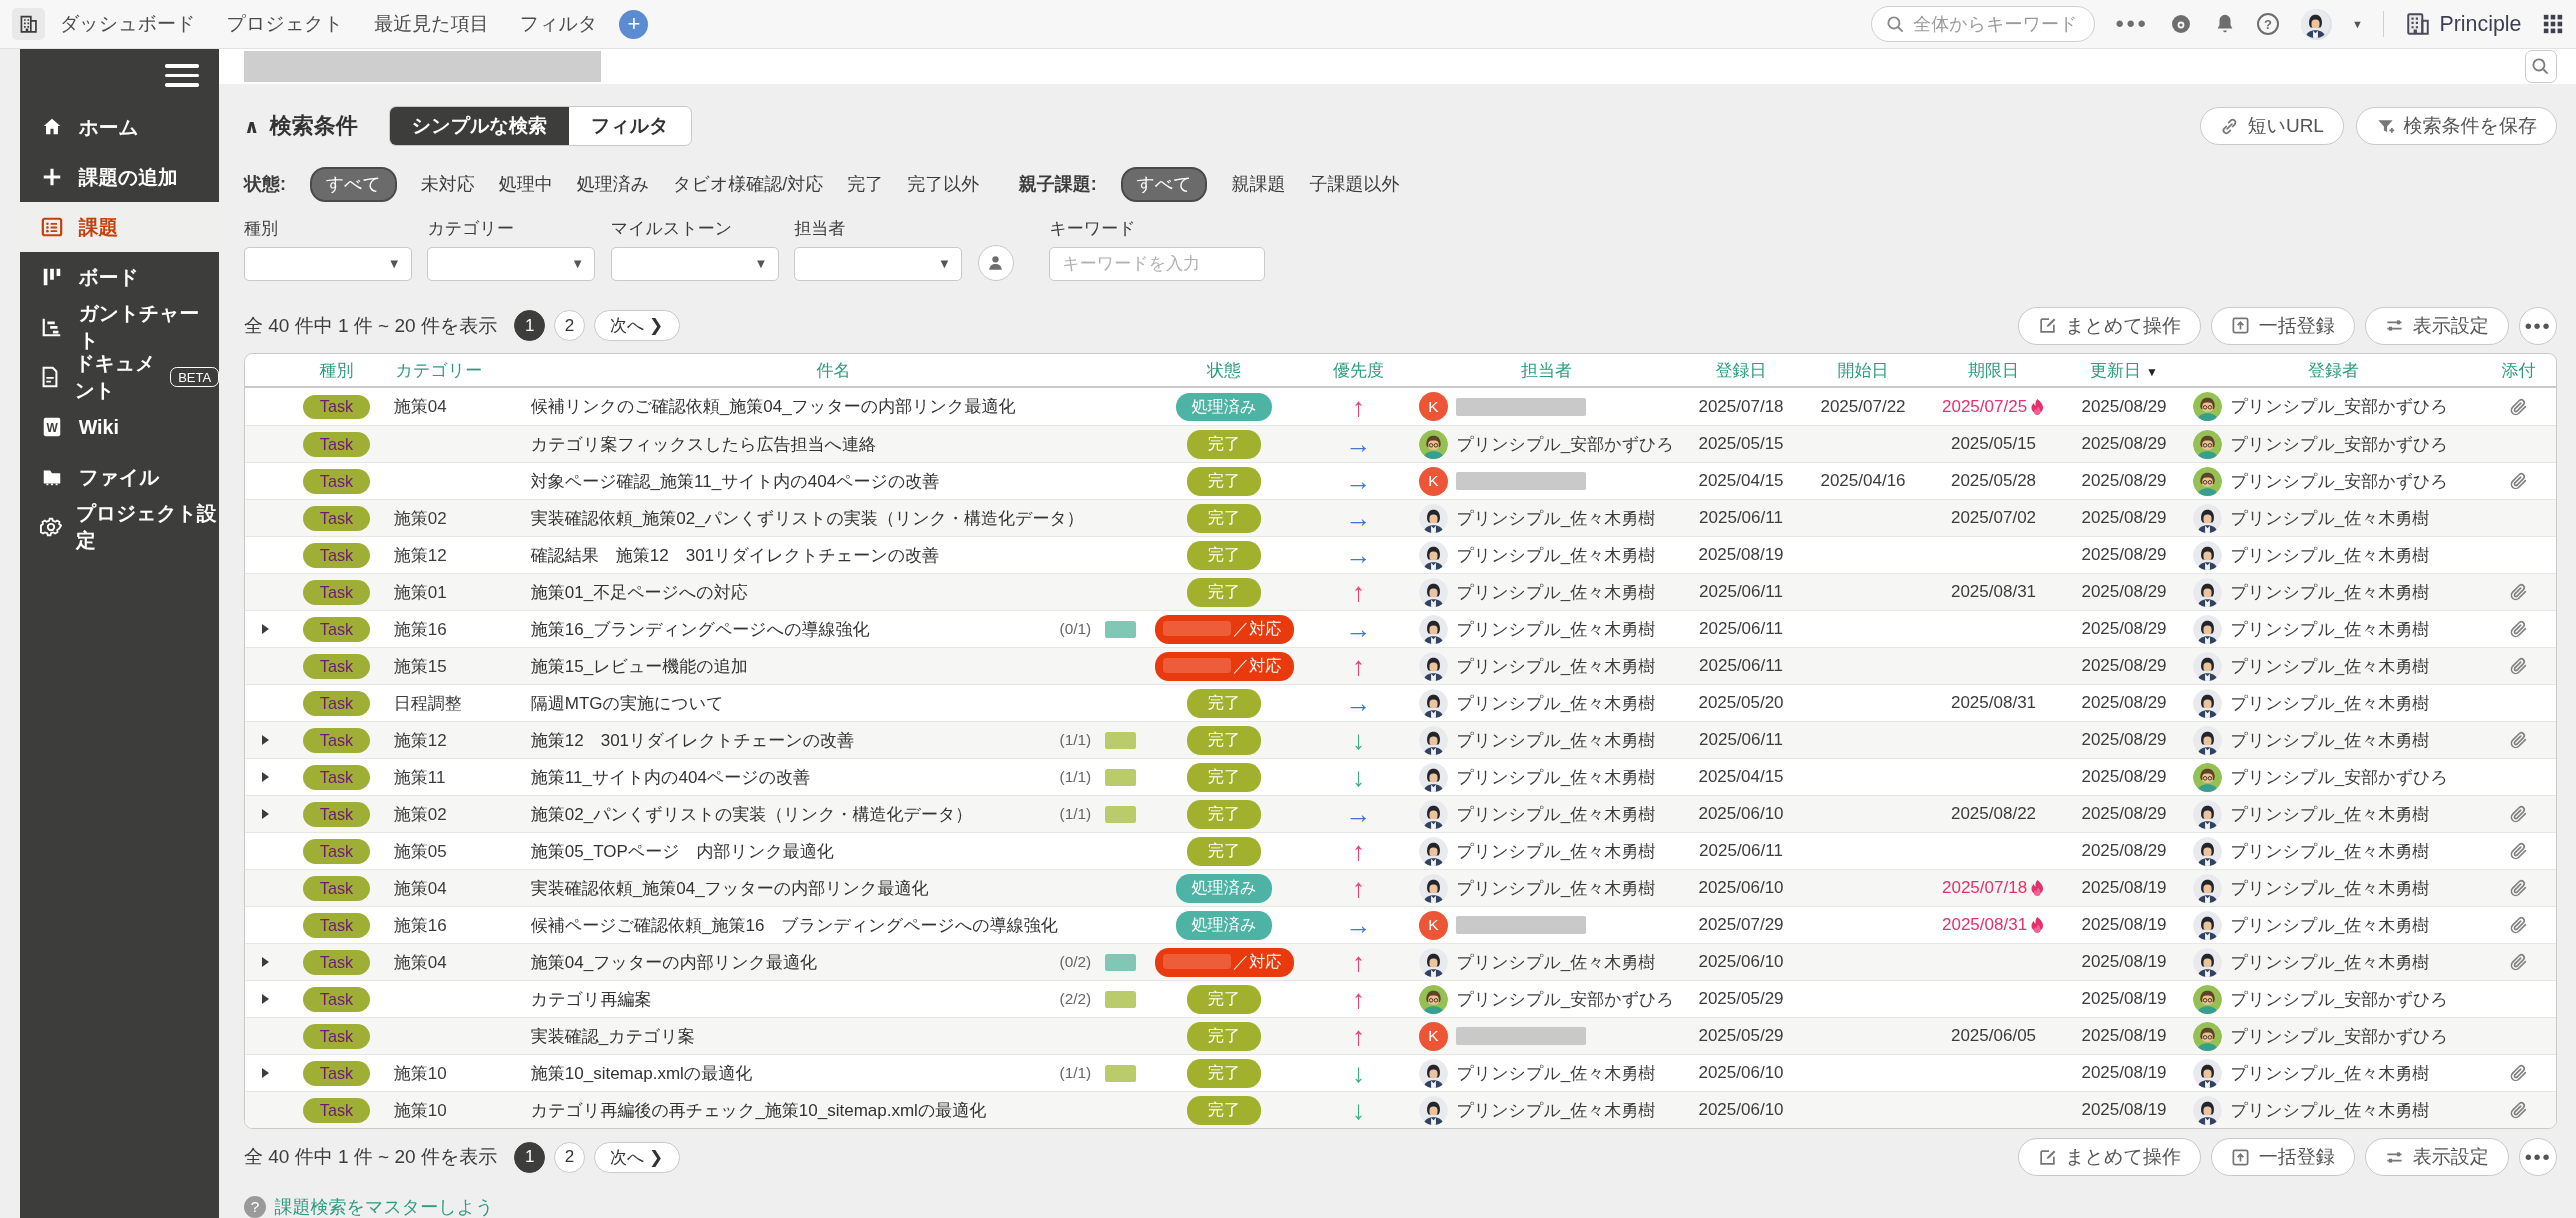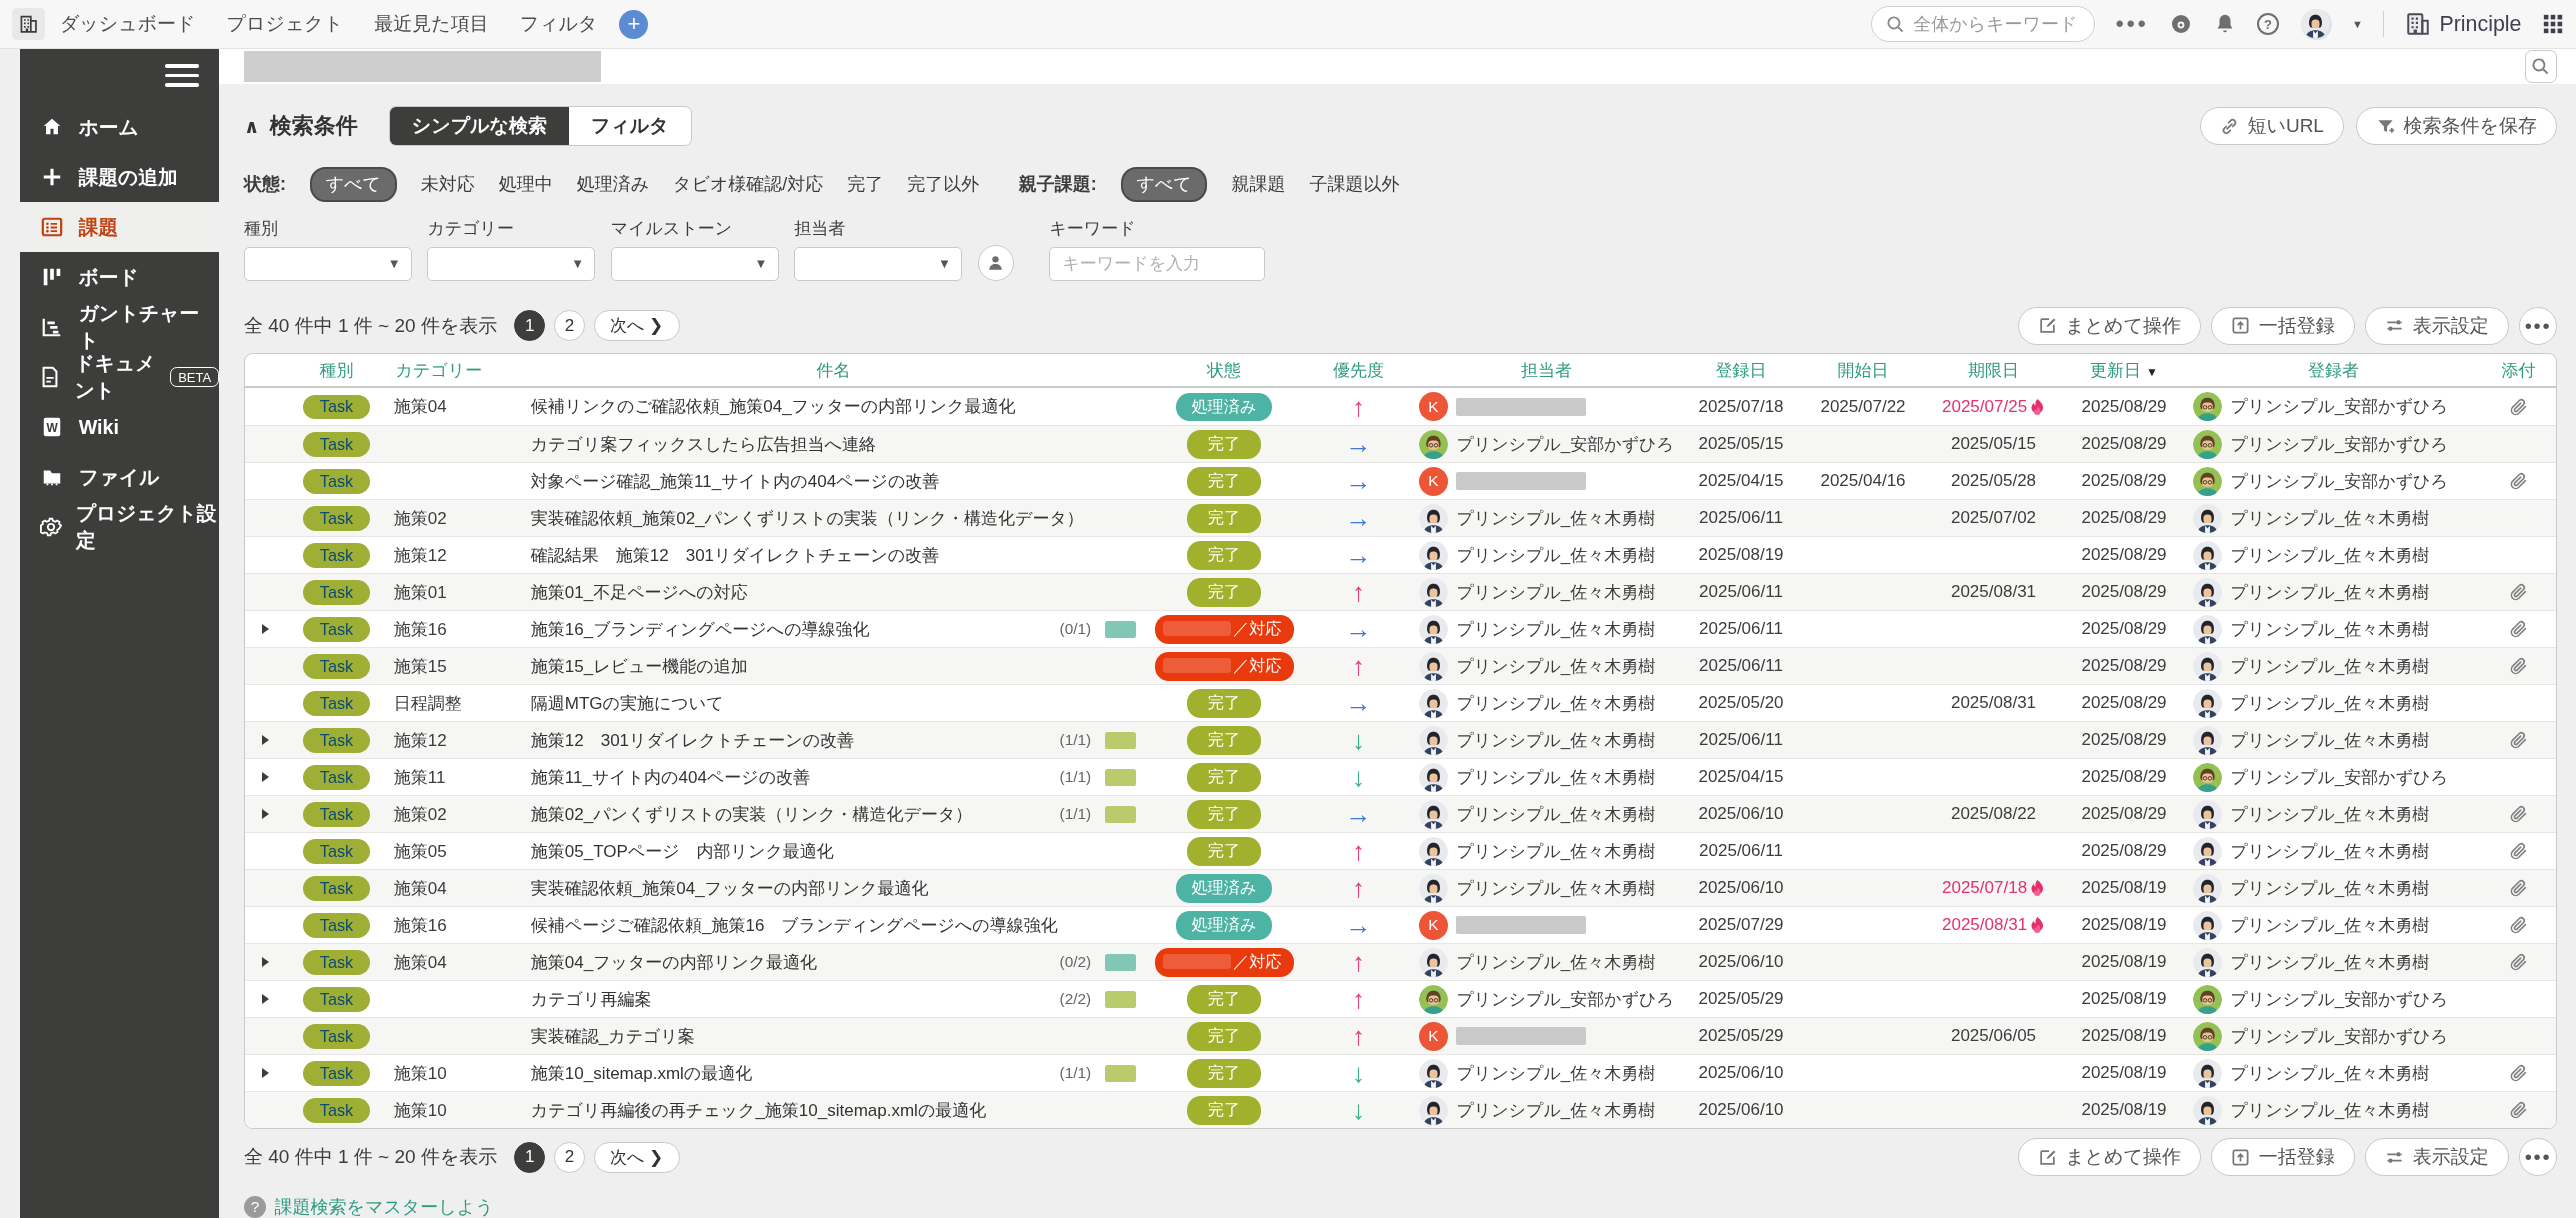--- a/index.html
+++ b/index.html
@@ -98,21 +98,21 @@
   .thead .hc.left { text-align:left; padding-left:8.6px; }
   .sortmark { color:#222; font-size:12px; margin-left:5.1px; }
   .tbody .trow { height:37px; border-top:0.9px solid #e6e6e5; cursor:pointer; }
   .tbody .trow:first-child { border-top:none; }
   .tbody .trow:nth-child(even) { background:#f6f6f5; }
   .c { padding:0 6.8px; overflow:hidden; white-space:nowrap; }
   .c.center { text-align:center; }
   .expander { display:flex; justify-content:center; }
   .tri { width:0; height:0; border-left:7.7px solid #3c3c3c; border-top:5.1px solid transparent;
     border-bottom:5.1px solid transparent; }
-  .type-badge { display:inline-block; background:#9fae35; color:#0c4a6e; font-size:16.2px; border-radius:13px;
+  .type-badge { display:inline-block; background:#9fae35; color:#701a75; font-size:16.2px; border-radius:13px;
     padding:2.6px 17px; }
   .cat { font-size:17px; color:#3c3c3c; }
   .subj-wrap { display:flex; align-items:center; }
   .subj { font-size:17px; color:#333; overflow:hidden; text-overflow:ellipsis; white-space:nowrap; }
   .prog { margin-left:auto; display:flex; align-items:center; gap:14px; padding-left:10.3px; flex:none; }
   .prog-txt { font-size:15.4px; color:#666; }
   .swatch { width:31px; height:17px; border-radius:2.6px; }
   .swatch.teal { background:#82c7b5; } .swatch.olive { background:#b9cb6a; }
   .badge { display:inline-block; color:#fff; font-size:16.2px; border-radius:13.7px; padding:3.4px 15.4px; }
   .b-processed { background:#4db3a4; }

